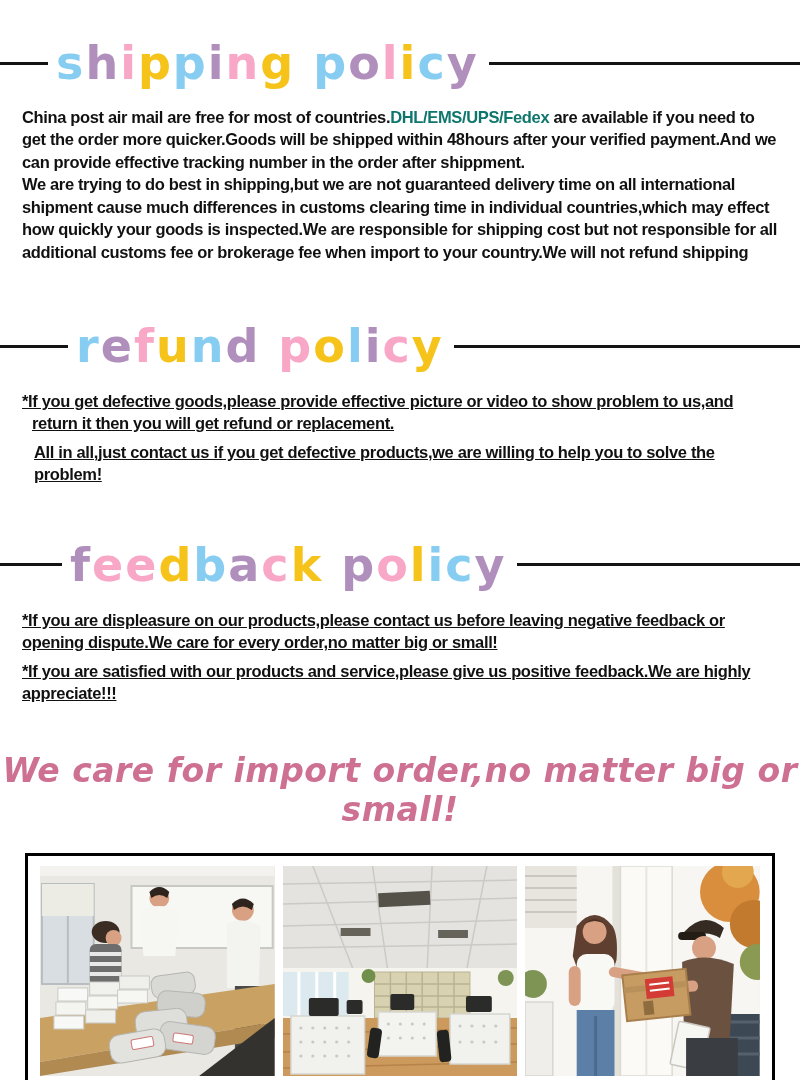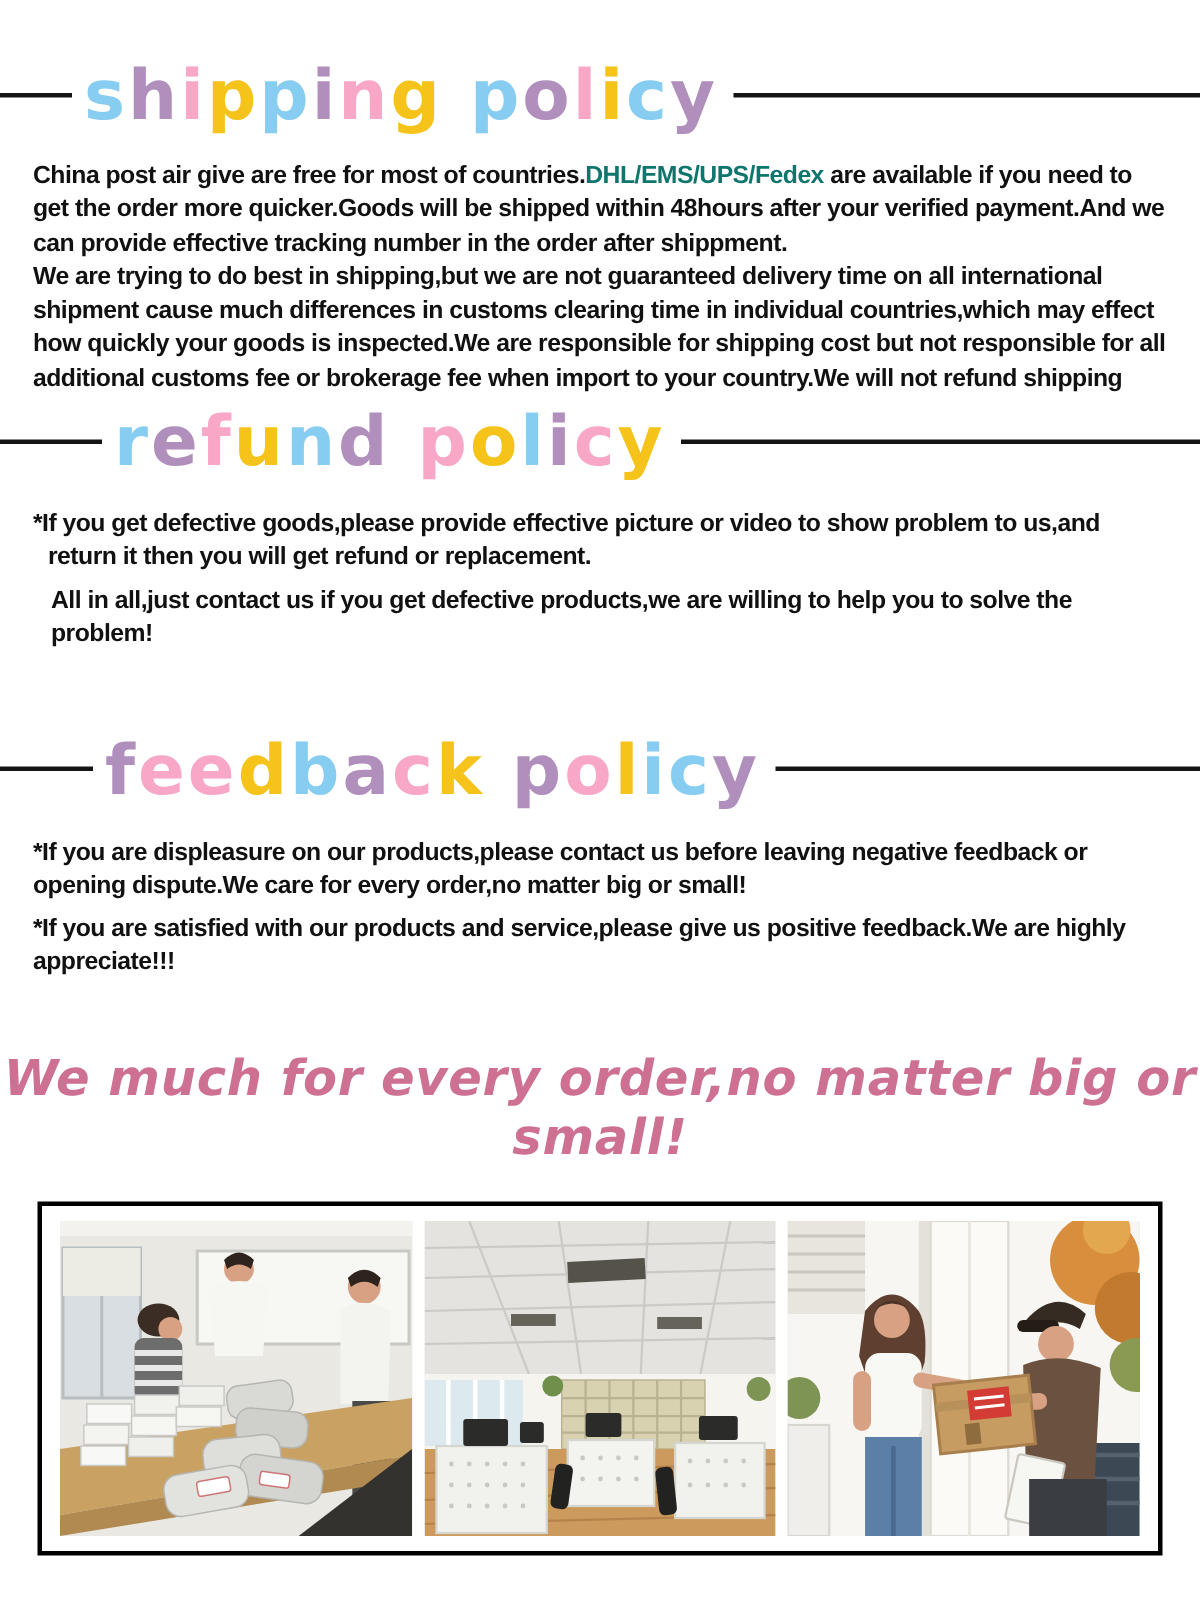--- a/index.html
+++ b/index.html
@@ -29,35 +29,35 @@
     font-weight: 800;
     font-size: 46px;
     letter-spacing: 2px;
     line-height: 1;
     white-space: nowrap;
   }
   .ltr { display: inline-block; }
   .ltr-gap { display: inline-block; width: 18px; }
   #shipping-heading { margin-top: 32px; }
   #shipping-heading .h-line.left { width: 48px; }
-  #refund-heading   { }
+  #refund-heading   { margin-top: 52px; }
   #refund-heading   .h-line.left { width: 68px; }
   #feedback-heading { margin-top: 48px; }
   #feedback-heading .h-line.left { width: 62px; }
 
   
   .policy-text {
     margin: 12px 18px 0 22px;
     font-size: 16.5px;
     font-weight: 700;
     letter-spacing: -0.35px;
     line-height: 1.36;
   }
   .red { color: #0f766e; }
-  .policy-list { margin: 14px 18px 0 22px; }
+  .policy-list { margin: 14px 18px 0 22px; text-decoration: underline; }
   .policy-list .item {
     font-size: 16.5px;
     font-weight: 700;
     letter-spacing: -0.35px;
     line-height: 1.33;
     margin-bottom: 7px;
   }
   .hang { padding-left: 10px; text-indent: -10px; }
   .noast { padding-left: 12px; }
   .fb-item { margin-bottom: 13px; }
@@ -96,21 +96,21 @@
 </head>
 <body>
 
 <div class="heading-row" id="shipping-heading">
   <div class="h-line left"></div>
   <div class="h-letters"><span class="ltr" style="color: rgb(135, 205, 241);">s</span><span class="ltr" style="color: rgb(177, 143, 189);">h</span><span class="ltr" style="color: rgb(248, 167, 199);">i</span><span class="ltr" style="color: rgb(245, 195, 26);">p</span><span class="ltr" style="color: rgb(135, 205, 241);">p</span><span class="ltr" style="color: rgb(177, 143, 189);">i</span><span class="ltr" style="color: rgb(248, 167, 199);">n</span><span class="ltr" style="color: rgb(245, 195, 26);">g</span><span class="ltr-gap"></span><span class="ltr" style="color: rgb(135, 205, 241);">p</span><span class="ltr" style="color: rgb(177, 143, 189);">o</span><span class="ltr" style="color: rgb(248, 167, 199);">l</span><span class="ltr" style="color: rgb(245, 195, 26);">i</span><span class="ltr" style="color: rgb(135, 205, 241);">c</span><span class="ltr" style="color: rgb(177, 143, 189);">y</span></div>
   <div class="h-line right"></div>
 </div>
 
 <div class="policy-text">
-  <span>China post air give are free for most of countries.</span><span class="red">DHL/EMS/UPS/Fedex</span><span> are available if you need to get the order more quicker.Goods will be shipped within 48hours after your verified payment.And we can provide effective tracking number in the order after shippment.</span>
+  <span>China post air mail are free for most of countries.</span><span class="red">DHL/EMS/UPS/Fedex</span><span> are available if you need to get the order more quicker.Goods will be shipped within 48hours after your verified payment.And we can provide effective tracking number in the order after shippment.</span>
   <div>We are trying to do best in shipping,but we are not guaranteed delivery time on all international shipment cause much differences in customs clearing time in individual countries,which may effect how quickly your goods is inspected.We are responsible for shipping cost but not responsible for all additional customs fee or brokerage fee when import to your country.We will not refund shipping</div>
 </div>
 
 <div class="heading-row" id="refund-heading">
   <div class="h-line left"></div>
   <div class="h-letters"><span class="ltr" style="color: rgb(135, 205, 241);">r</span><span class="ltr" style="color: rgb(177, 143, 189);">e</span><span class="ltr" style="color: rgb(248, 167, 199);">f</span><span class="ltr" style="color: rgb(245, 195, 26);">u</span><span class="ltr" style="color: rgb(135, 205, 241);">n</span><span class="ltr" style="color: rgb(177, 143, 189);">d</span><span class="ltr-gap"></span><span class="ltr" style="color: rgb(248, 167, 199);">p</span><span class="ltr" style="color: rgb(245, 195, 26);">o</span><span class="ltr" style="color: rgb(135, 205, 241);">l</span><span class="ltr" style="color: rgb(177, 143, 189);">i</span><span class="ltr" style="color: rgb(248, 167, 199);">c</span><span class="ltr" style="color: rgb(245, 195, 26);">y</span></div>
   <div class="h-line right"></div>
 </div>
 
 <div class="policy-list">
@@ -122,21 +122,21 @@
   <div class="h-line left"></div>
   <div class="h-letters"><span class="ltr" style="color: rgb(177, 143, 189);">f</span><span class="ltr" style="color: rgb(248, 167, 199);">e</span><span class="ltr" style="color: rgb(248, 167, 199);">e</span><span class="ltr" style="color: rgb(245, 195, 26);">d</span><span class="ltr" style="color: rgb(135, 205, 241);">b</span><span class="ltr" style="color: rgb(177, 143, 189);">a</span><span class="ltr" style="color: rgb(248, 167, 199);">c</span><span class="ltr" style="color: rgb(245, 195, 26);">k</span><span class="ltr-gap"></span><span class="ltr" style="color: rgb(177, 143, 189);">p</span><span class="ltr" style="color: rgb(248, 167, 199);">o</span><span class="ltr" style="color: rgb(245, 195, 26);">l</span><span class="ltr" style="color: rgb(135, 205, 241);">i</span><span class="ltr" style="color: rgb(135, 205, 241);">c</span><span class="ltr" style="color: rgb(177, 143, 189);">y</span></div>
   <div class="h-line right"></div>
 </div>
 
 <div class="policy-list">
   <div class="item fb-item">*If you are displeasure on our products,please contact us before leaving negative feedback or opening dispute.We care for every order,no matter big or small!</div>
   <div class="item fb-item">*If you are satisfied with our products and service,please give us positive feedback.We are highly appreciate!!!</div>
 </div>
 
-<div class="slogan">We much for every order,no matter big or small!</div>
+<div class="slogan">We care for import order,no matter big or small!</div>
 
 <div class="photos-box">
 
   <div class="photo">
     <svg viewBox="0 0 236 210" preserveAspectRatio="none">
       <rect x="0" y="0" width="236" height="210" fill="#e9e8e3"></rect>
       <rect x="0" y="0" width="236" height="10" fill="#f3f2ee"></rect>
 
       <rect x="2" y="18" width="52" height="100" fill="#d8dee1" stroke="#b7bdc0" stroke-width="2"></rect>
       <rect x="2" y="18" width="52" height="32" fill="#ecebe4"></rect>

